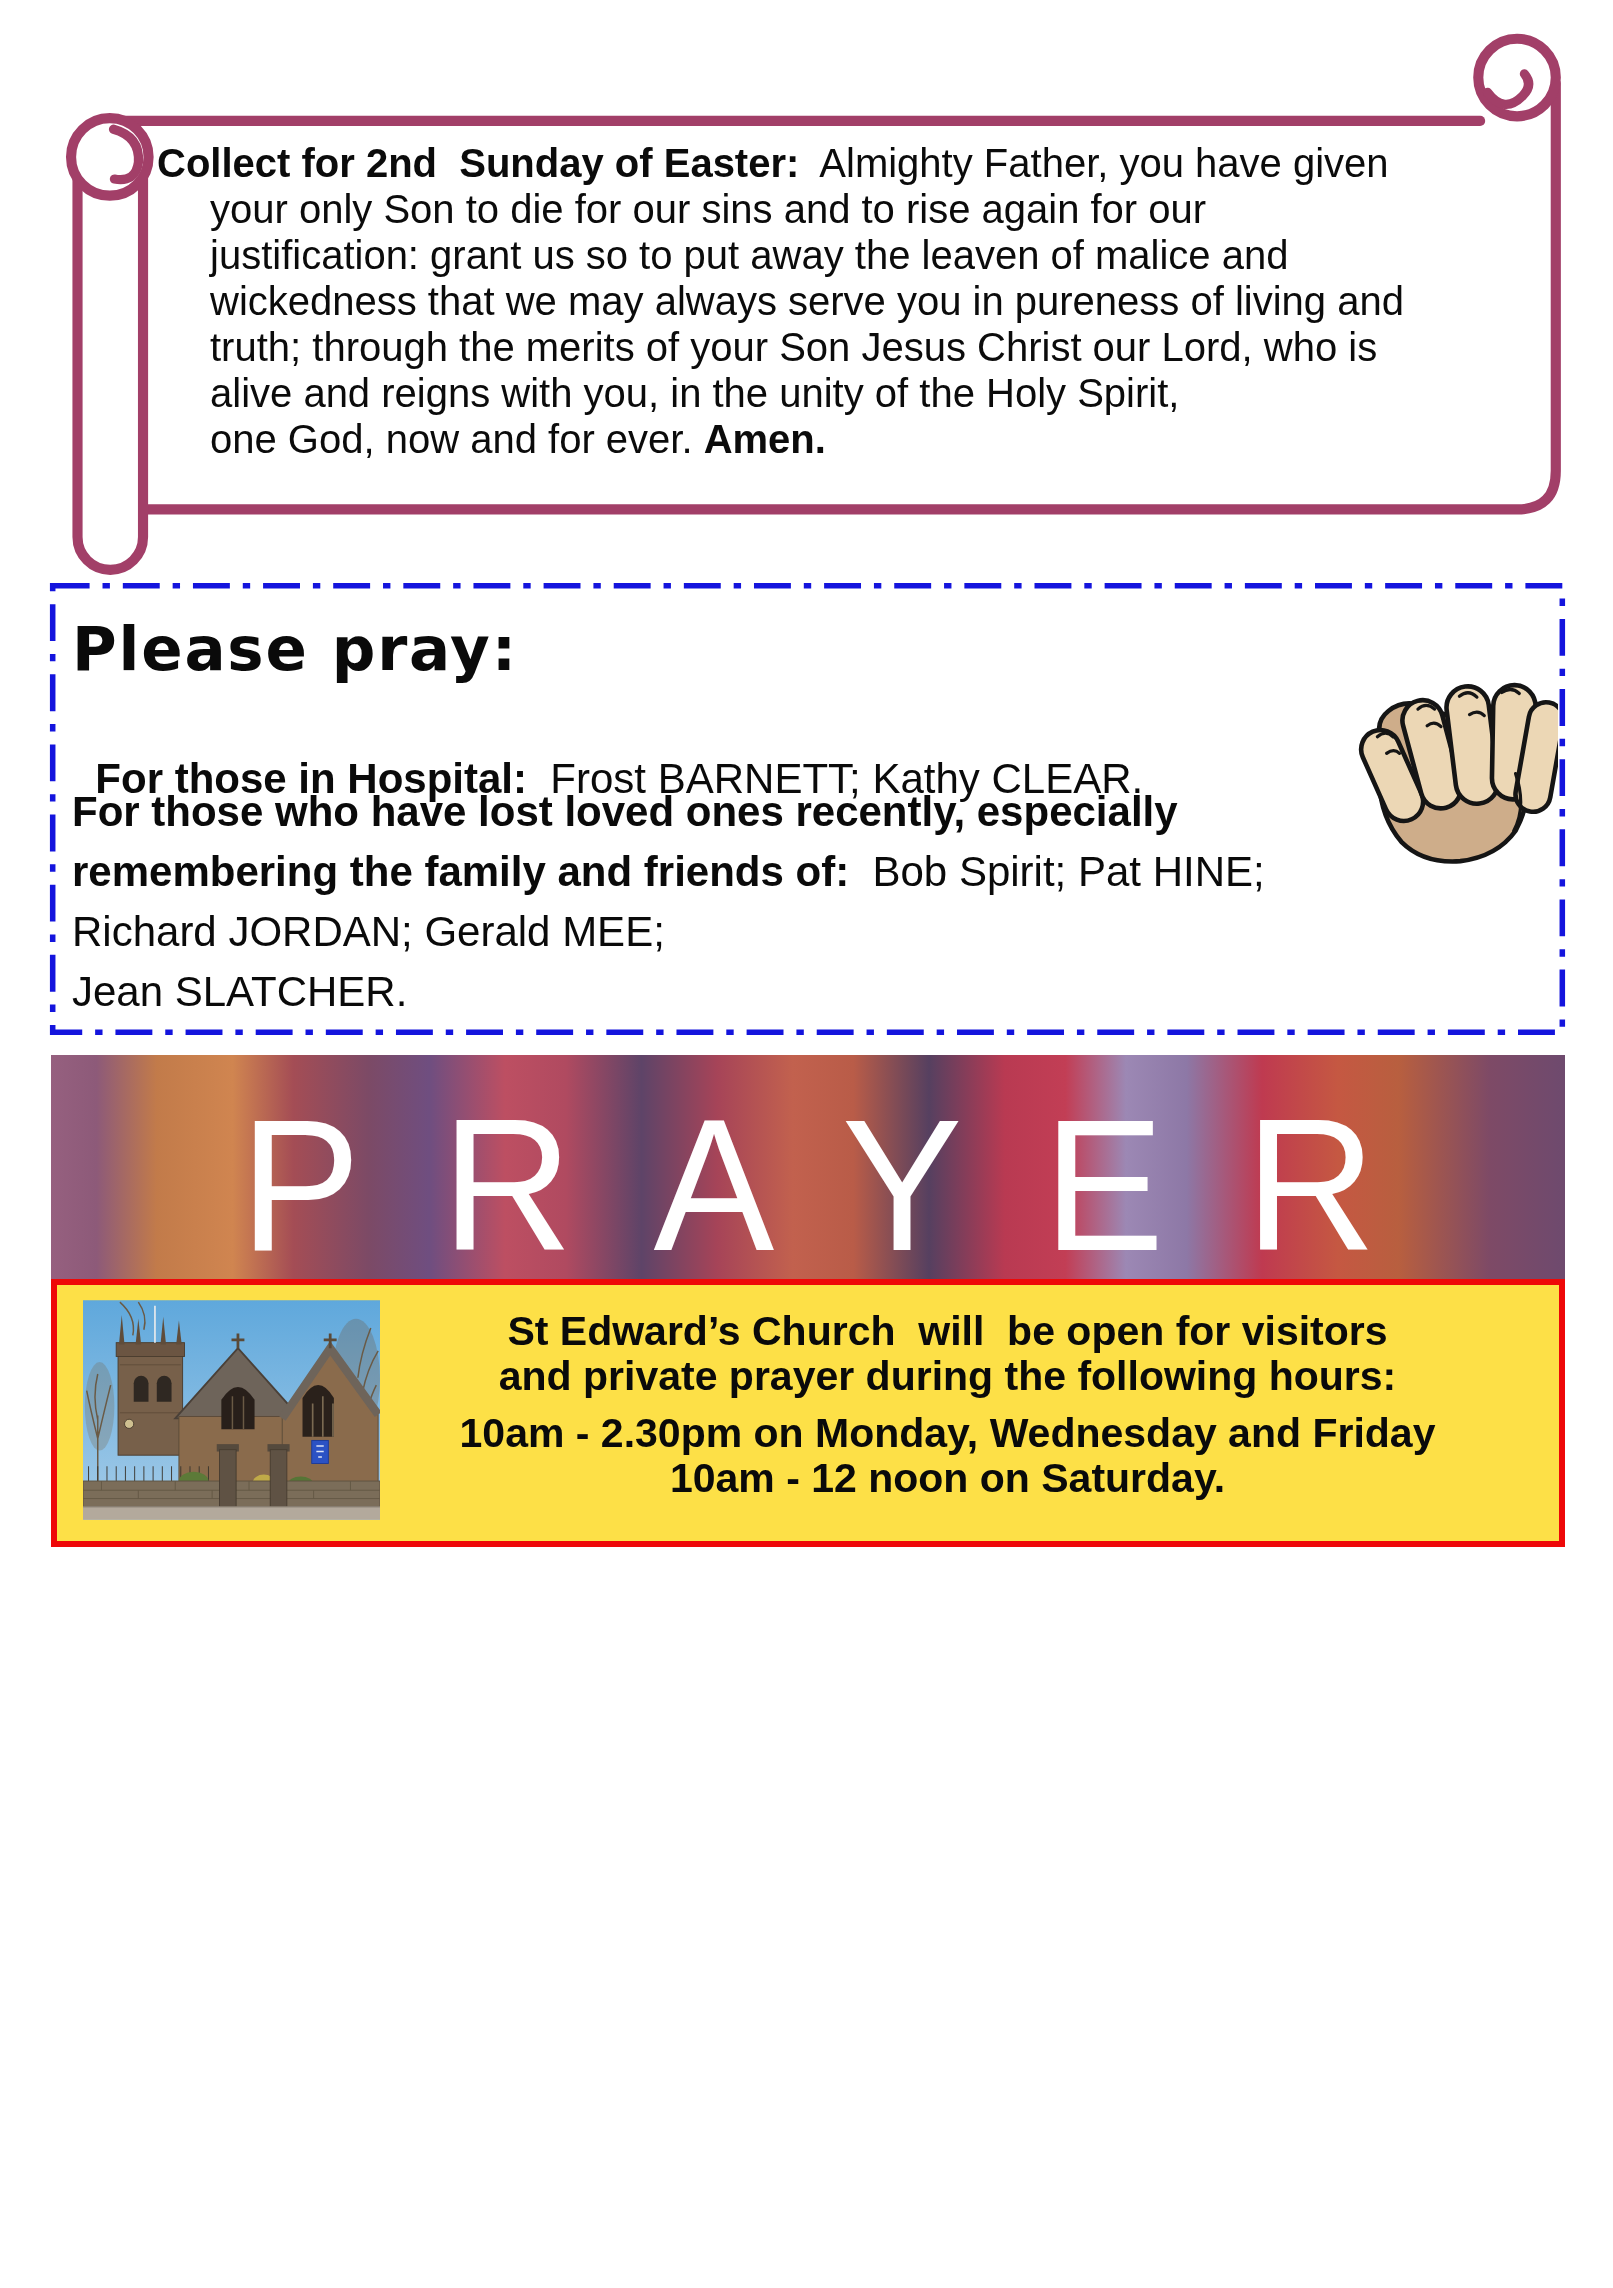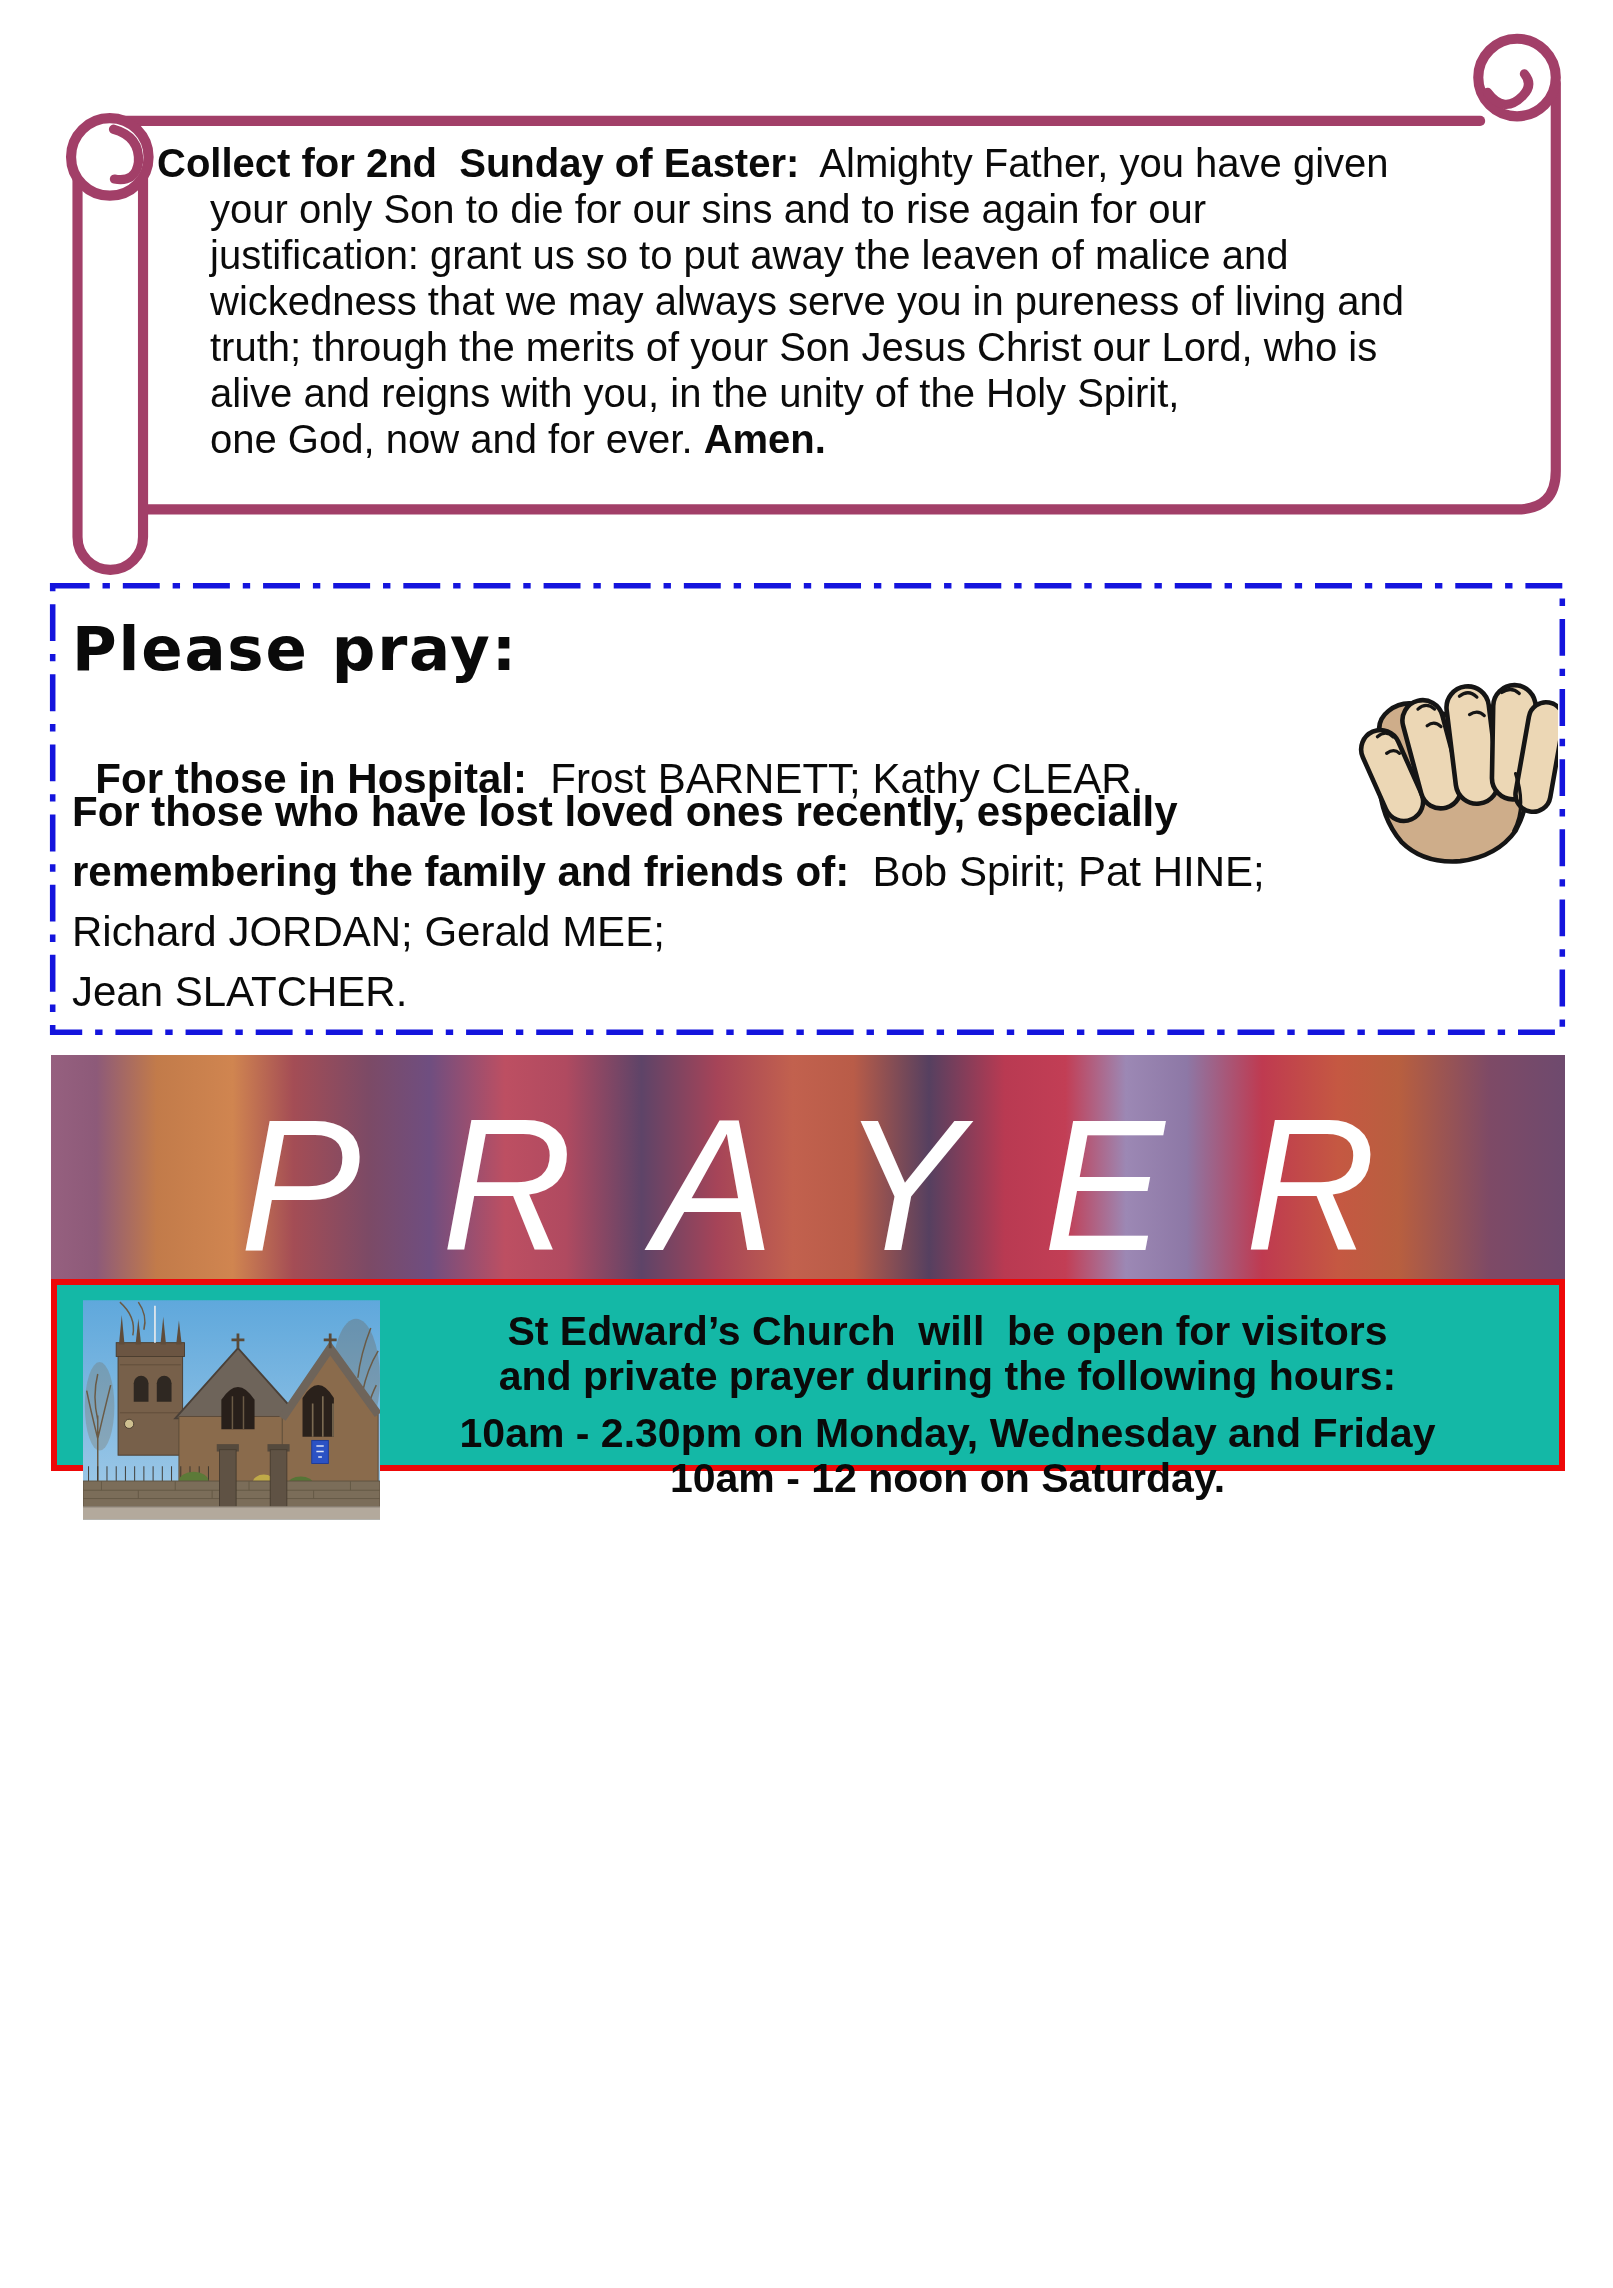--- a/index.html
+++ b/index.html
@@ -26,31 +26,31 @@
     font-family:"DejaVu Sans","Liberation Sans",sans-serif;color:#0a0a0a;letter-spacing:1.8px;}
   #hospital-line{left:72px;top:707px;font-size:42px;color:#0a0a0a;white-space:pre;}
   #hospital-line .bold{font-weight:bold;}
   #pray-para{left:72px;top:782px;color:#0a0a0a;}
   .pray-line{font-size:42px;line-height:60px;white-space:pre;}
   .pray-line .bold{font-weight:bold;margin-top:36px;}
 
   #hands{left:1335px;top:635px;width:223px;height:233px;}
 
   
-  #banner{left:51px;top:1055px;width:1514px;height:258px;overflow:hidden;font-style:italic;}
+  #banner{left:51px;top:1055px;width:1514px;height:258px;overflow:hidden;}
   #banner-text{
     width:100%;height:100%;display:flex;align-items:center;justify-content:center;
     font-size:181px;font-weight:300;color:rgba(255,255,255,0.95);
     letter-spacing:81px;text-indent:81px;transform:scaleY(1.04);
     font-family:"Liberation Sans",sans-serif;
   }
 
   
-  #church-box{left:51px;top:1279px;width:1514px;height:192px;
-    border:6.5px solid var(--red-border);box-sizing:border-box;background:#14b8a6;}
+  #church-box{left:51px;top:1279px;width:1514px;height:268px;
+    border:6.5px solid var(--red-border);box-sizing:border-box;background:#fde047;}
   #church-photo{position:absolute;left:26px;top:14.8px;width:297px;height:220px;}
   #church-lines{position:absolute;left:323px;top:24px;width:1135px;text-align:center;color:#0a0a0a;}
   .church-line{font-size:41px;font-weight:bold;line-height:45px;white-space:pre;}
   .church-line.gap{margin-top:12px;}
 </style>
 </head>
 <body>
 
 <svg id="scroll-svg" class="abs" viewBox="0 0 1748 700" xmlns="http://www.w3.org/2000/svg">
 

